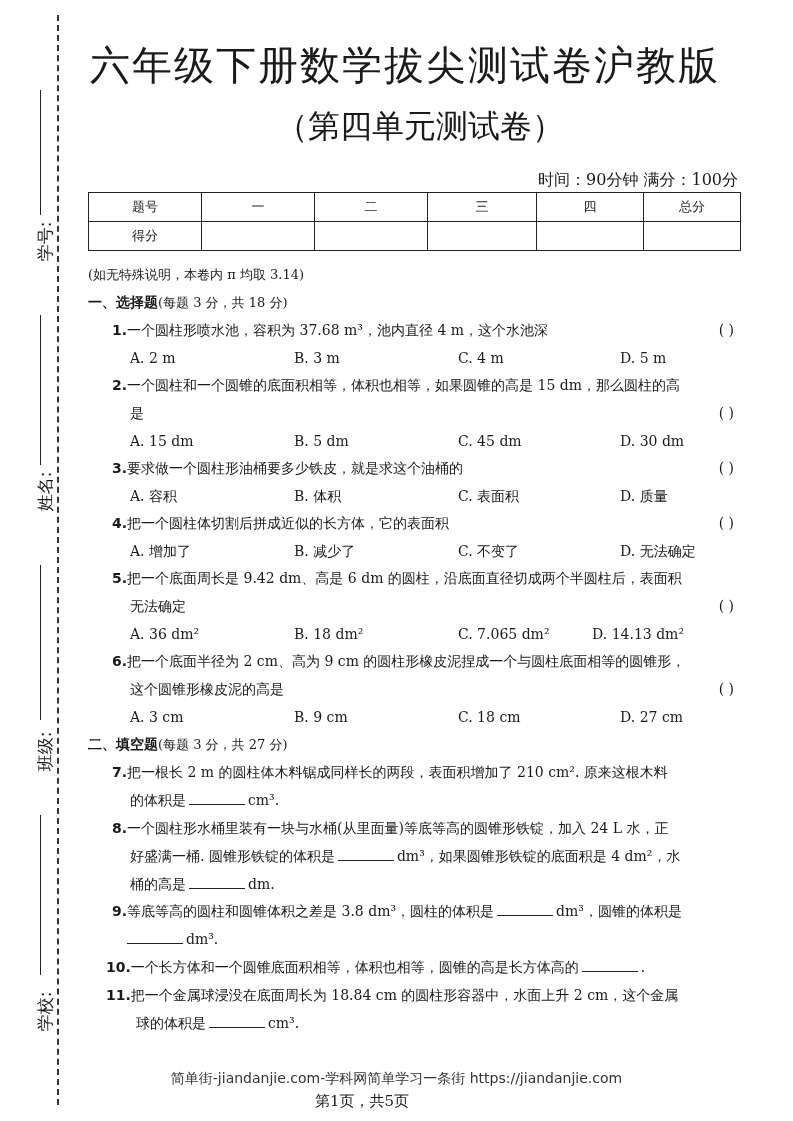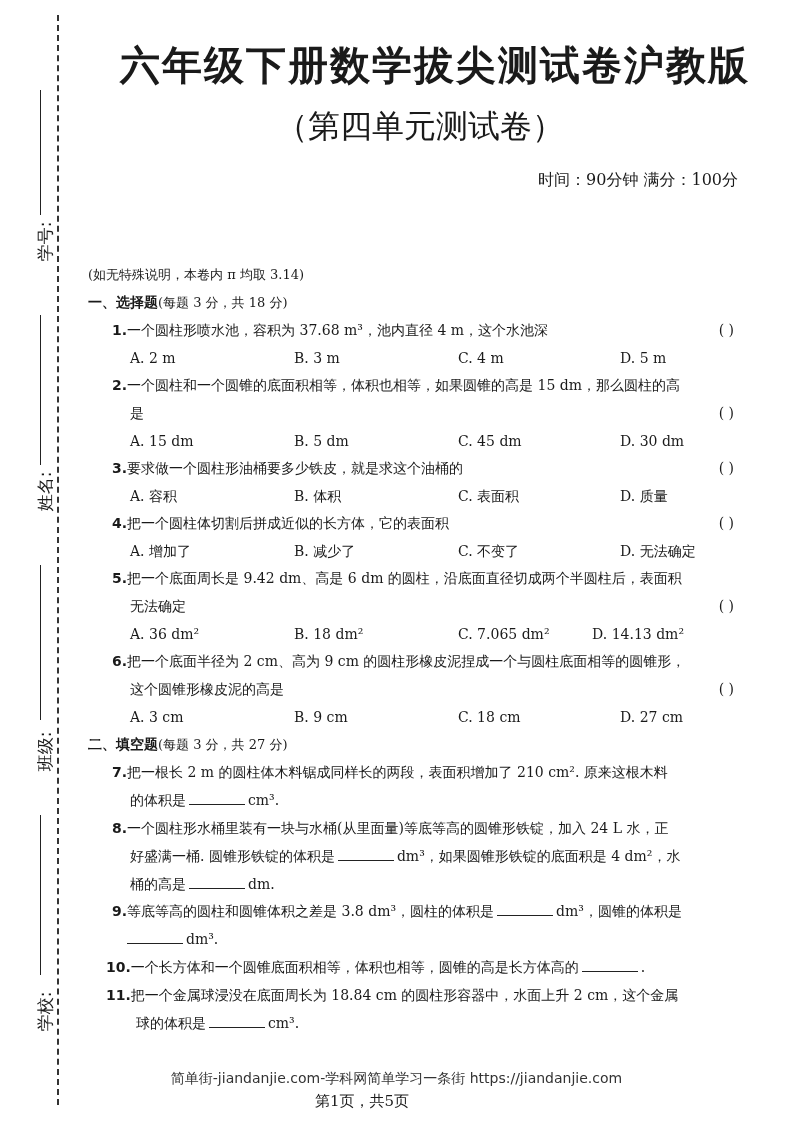--- a/index.html
+++ b/index.html
@@ -6,22 +6,22 @@
   body { width:793px; height:1121px; position:relative; overflow:hidden;
          font-family:"DejaVu Serif","Liberation Serif",serif; color:#1a1a1a; }
   .binding { position:absolute; left:0; top:0; width:90px; height:1121px; }
   .dash-line { position:absolute; left:57px; top:15px; height:1090px; width:0;
                border-left:2px dashed #333; }
   .field { position:absolute; left:18px; width:30px; }
   .field .lbl { position:absolute; left:8px; transform:rotate(-90deg); transform-origin:center;
                 font-family:"DejaVu Sans","Liberation Sans",sans-serif; font-size:17px; white-space:nowrap; }
   .field .line { position:absolute; left:22px; width:0; border-left:1.5px solid #222; }
 
-  .title { position:absolute; left:90px; width:660px; top:38px; text-align:right;
-           font-size:40px; letter-spacing:2px; font-weight:bold; }
+  .title { position:absolute; left:90px; width:660px; top:38px; text-align:left;
+           font-size:40px; letter-spacing:2px; font-weight:normal; }
   .subtitle { position:absolute; left:90px; width:660px; top:105px; text-align:center; font-size:32px; }
   .timeinfo { position:absolute; right:55px; top:170px; font-size:16px; }
 
   table.score { position:absolute; left:88px; top:192px; width:653px; border-collapse:collapse;
                 font-family:"DejaVu Sans","Liberation Sans",sans-serif; font-size:13px; }
   table.score td { border:1.5px solid #222; height:26px; text-align:center; }
 
   .content { position:absolute; left:88px; top:262px; width:660px; font-size:14px; }
   .note { position:absolute; left:0; top:4px; font-size:13px; }
   .sec { position:absolute; left:0; font-size:14px; font-weight:bold; }
@@ -58,20 +58,36 @@
     <div class="lbl" style="top:185px">学校:</div>
   </div>
 </div>
 
 <div class="title">六年级下册数学拔尖测试卷沪教版</div>
 <div class="subtitle">（第四单元测试卷）</div>
 <div class="timeinfo">时间：90分钟  满分：100分</div>
 
 <table class="score">
   <tbody>
+      <tr>
+    <td style="width:110px">题号</td>
+    <td style="width:110px">一</td>
+    <td style="width:110px">二</td>
+    <td style="width:106px">三</td>
+    <td style="width:104px">四</td>
+    <td>总分</td>
+  </tr>
+  <tr>
+    <td>得分</td>
+    <td></td>
+    <td></td>
+    <td></td>
+    <td></td>
+    <td></td>
+  </tr>
 </tbody>
   </table>
 
 <div class="content">
   <div class="note">(如无特殊说明，本卷内 π 均取 3.14)</div>
 
   <div class="sec" style="top:32px">
     <span>一、选择题</span><span class="pts">(每题 3 分，共 18 分)</span>
   </div>
 

